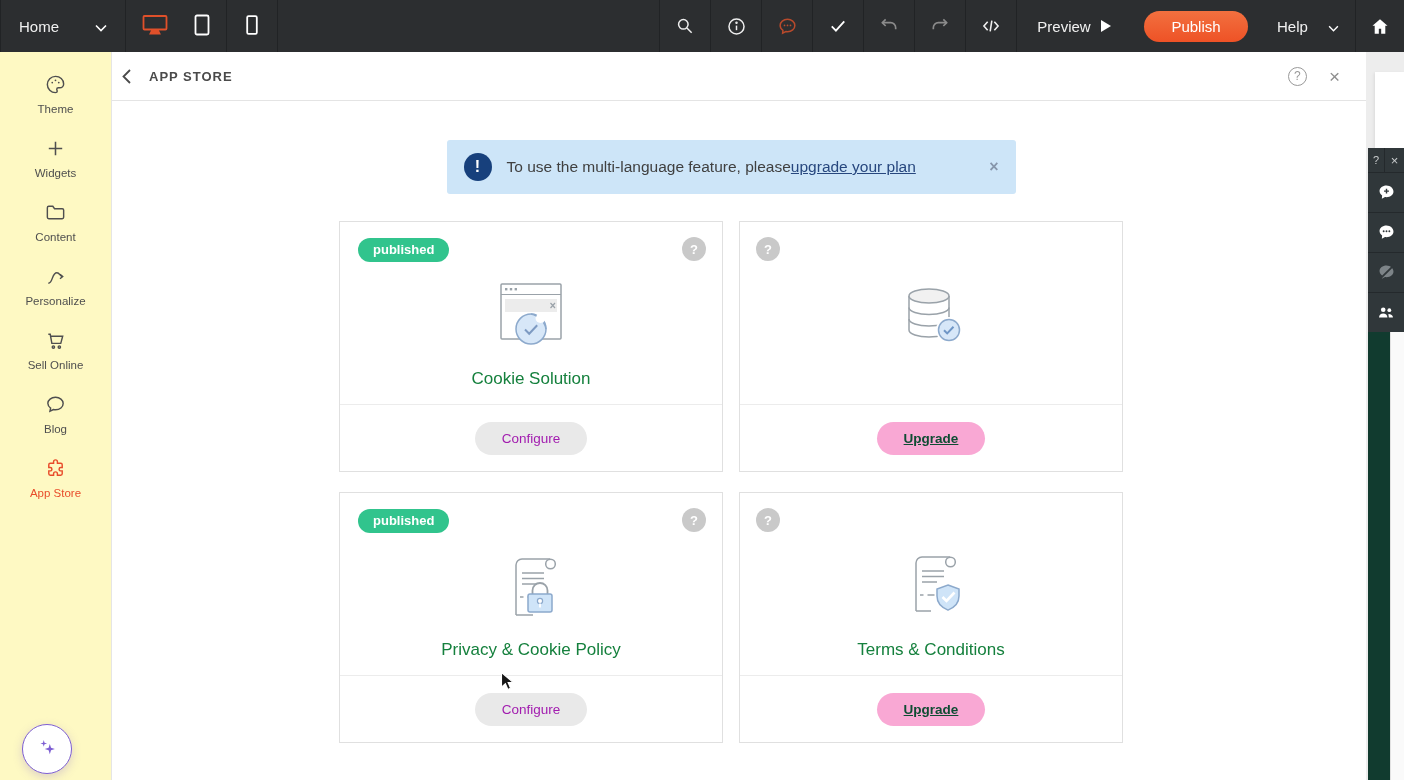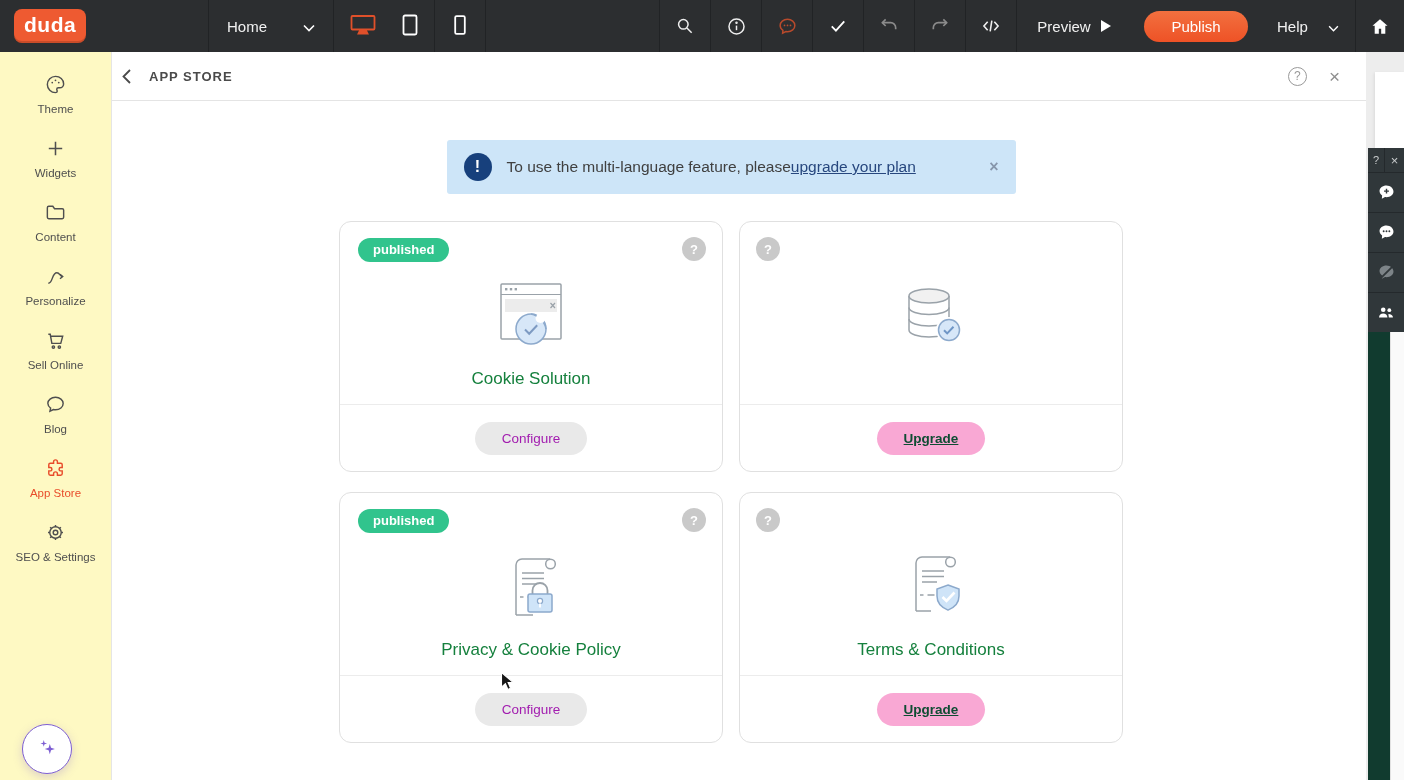--- a/index.html
+++ b/index.html
@@ -40,21 +40,21 @@
 
   
   .banner { width:569px; height:54px; margin:39px auto 0; background:#cde5f8; border-radius:3px; display:flex; align-items:center; padding:0 17px; }
   .banner-icon { width:28px; height:28px; min-width:28px; border-radius:50%; background:#17407c; color:#fff; font-weight:bold; font-size:16px; display:flex; align-items:center; justify-content:center; }
   .banner-text { margin-left:15px; font-size:15.5px; color:#404040; }
   .banner-link { font-size:15.5px; color:#27477e; text-decoration:underline; cursor:pointer; }
   .banner-close { margin-left:auto; color:#8796ab; font-size:16px; font-weight:bold; cursor:pointer; }
 
   
   .cards { width:784px; margin:27px auto 0; display:grid; grid-template-columns:384px 384px; column-gap:16px; row-gap:20px; }
-  .card { height:251px; border:1px solid #e0e0e0; border-radius:12px; background:#fff; display:flex; flex-direction:column; }
+  .card { height:251px; border:1px solid #e0e0e0; border-radius:0; background:#fff; display:flex; flex-direction:column; }
   .card-body { flex:1; position:relative; }
   .badge { position:absolute; top:16px; left:18px; background:#31c48d; color:#fff; font-size:13px; font-weight:bold; padding:4px 15px 5px; border-radius:13px; }
   .help-circle { position:absolute; top:15px; width:24px; height:24px; border-radius:50%; background:#c9c9c9; color:#fff; font-size:13px; font-weight:bold; display:flex; align-items:center; justify-content:center; cursor:pointer; }
   .help-circle.pos-right { right:16px; }
   .help-circle.pos-left { left:16px; }
   .card-icon { position:absolute; top:58px; left:0; right:0; display:flex; justify-content:center; }
   .card-title { position:absolute; bottom:15px; left:0; right:0; text-align:center; font-size:17px; font-weight:normal; color:#15803d; }
   .card-footer { height:67px; border-top:1px solid #ececec; display:flex; align-items:center; justify-content:center; }
   .btn { border:none; border-radius:17px; font-size:13.5px; font-family:inherit; padding:9px 27px; cursor:pointer; }
   .btn-configure { background:#e9e9e9; color:#a21caf; }
@@ -70,23 +70,20 @@
   .rail-cell { height:40px; border-top:1px solid #24292c; display:flex; align-items:center; justify-content:center; cursor:pointer; }
   .rail-green { position:absolute; top:280px; left:2px; width:22px; height:448px; background:#113b2f; }
   .rail-scroll { position:absolute; top:280px; left:24px; width:14px; height:448px; background:#fafafa; border-left:1px solid #e2e2e2; }
 
   .cursor { position:absolute; left:500px; top:671px; z-index:60; pointer-events:none; }
 </style>
 </head>
 <body>
 
 <div class="topbar">
-  <div class="tb-cell logo-cell">
-    <span class="duda-badge">duda</span>
-  </div>
   <div class="tb-div"></div>
   <div class="tb-cell home-cell">
     <span>Home</span>
     <span><svg width="12" height="8" viewBox="0 0 12 8" fill="none" stroke="#fff" stroke-width="1.6">
           <path d="M1 1.5l5 5 5-5"></path>
         </svg></span>
   </div>
   <div class="tb-div"></div>
   <div class="tb-cell devices-cell">
     <span><svg width="26" height="22" viewBox="0 0 26 22" fill="none" stroke="#e0502a" stroke-width="1.8">
@@ -222,28 +219,20 @@
     <span><svg width="23" height="23" viewBox="0 0 24 24" fill="none" stroke="currentColor" stroke-width="1.5">
           <path d="M12 4.5c-4.5 0-8 2.8-8 6.3 0 2 1.1 3.7 2.9 4.9l-.7 3.3 3.6-1.7c.7.1 1.4.2 2.2.2 4.5 0 8-2.9 8-6.5s-3.5-6.5-8-6.5z"></path>
         </svg></span>
     <span>Blog</span>
   </div>
   <div class="side-item active">
     <span><svg width="23" height="23" viewBox="0 0 24 24" fill="none" stroke="currentColor" stroke-width="1.5">
           <path d="M10 5a2 2 0 0 1 4 0v1.5h3.5A1.5 1.5 0 0 1 19 8v3h-1.5a1.75 1.75 0 0 0 0 3.5H19v3a1.5 1.5 0 0 1-1.5 1.5H14v-1.5a2 2 0 0 0-4 0V19H6.5A1.5 1.5 0 0 1 5 17.5v-3h1.5a1.75 1.75 0 0 0 0-3.5H5V8a1.5 1.5 0 0 1 1.5-1.5H10z"></path>
         </svg></span>
     <span>App Store</span>
-  </div>
-  <div class="side-item">
-    <span><svg width="23" height="23" viewBox="0 0 24 24" fill="none" stroke="currentColor" stroke-width="1.5">
-          <circle cx="12" cy="12" r="6"></circle>
-          <circle cx="12" cy="12" r="2.4"></circle>
-          <path d="M12 4.2v2M12 17.8v2M4.2 12h2M17.8 12h2M6.4 6.4l1.5 1.5M16.1 16.1l1.5 1.5M17.6 6.4l-1.5 1.5M7.9 16.1l-1.5 1.5"></path>
-        </svg></span>
-    <span>SEO &amp; Settings</span>
   </div>
 </div>
 
 <div class="ai-fab">
   <span><svg width="26" height="26" viewBox="0 0 24 24">
         <path d="M14.6 9.2l1.1 3.6 3.6 1.1-3.6 1.1-1.1 3.6-1.1-3.6-3.6-1.1 3.6-1.1z" fill="#7e5fd3"></path>
         <path d="M9 5.6l.7 2.4 2.4.7-2.4.7L9 11.8l-.7-2.4-2.4-.7 2.4-.7z" fill="#7e5fd3"></path>
       </svg></span>
 </div>
 

